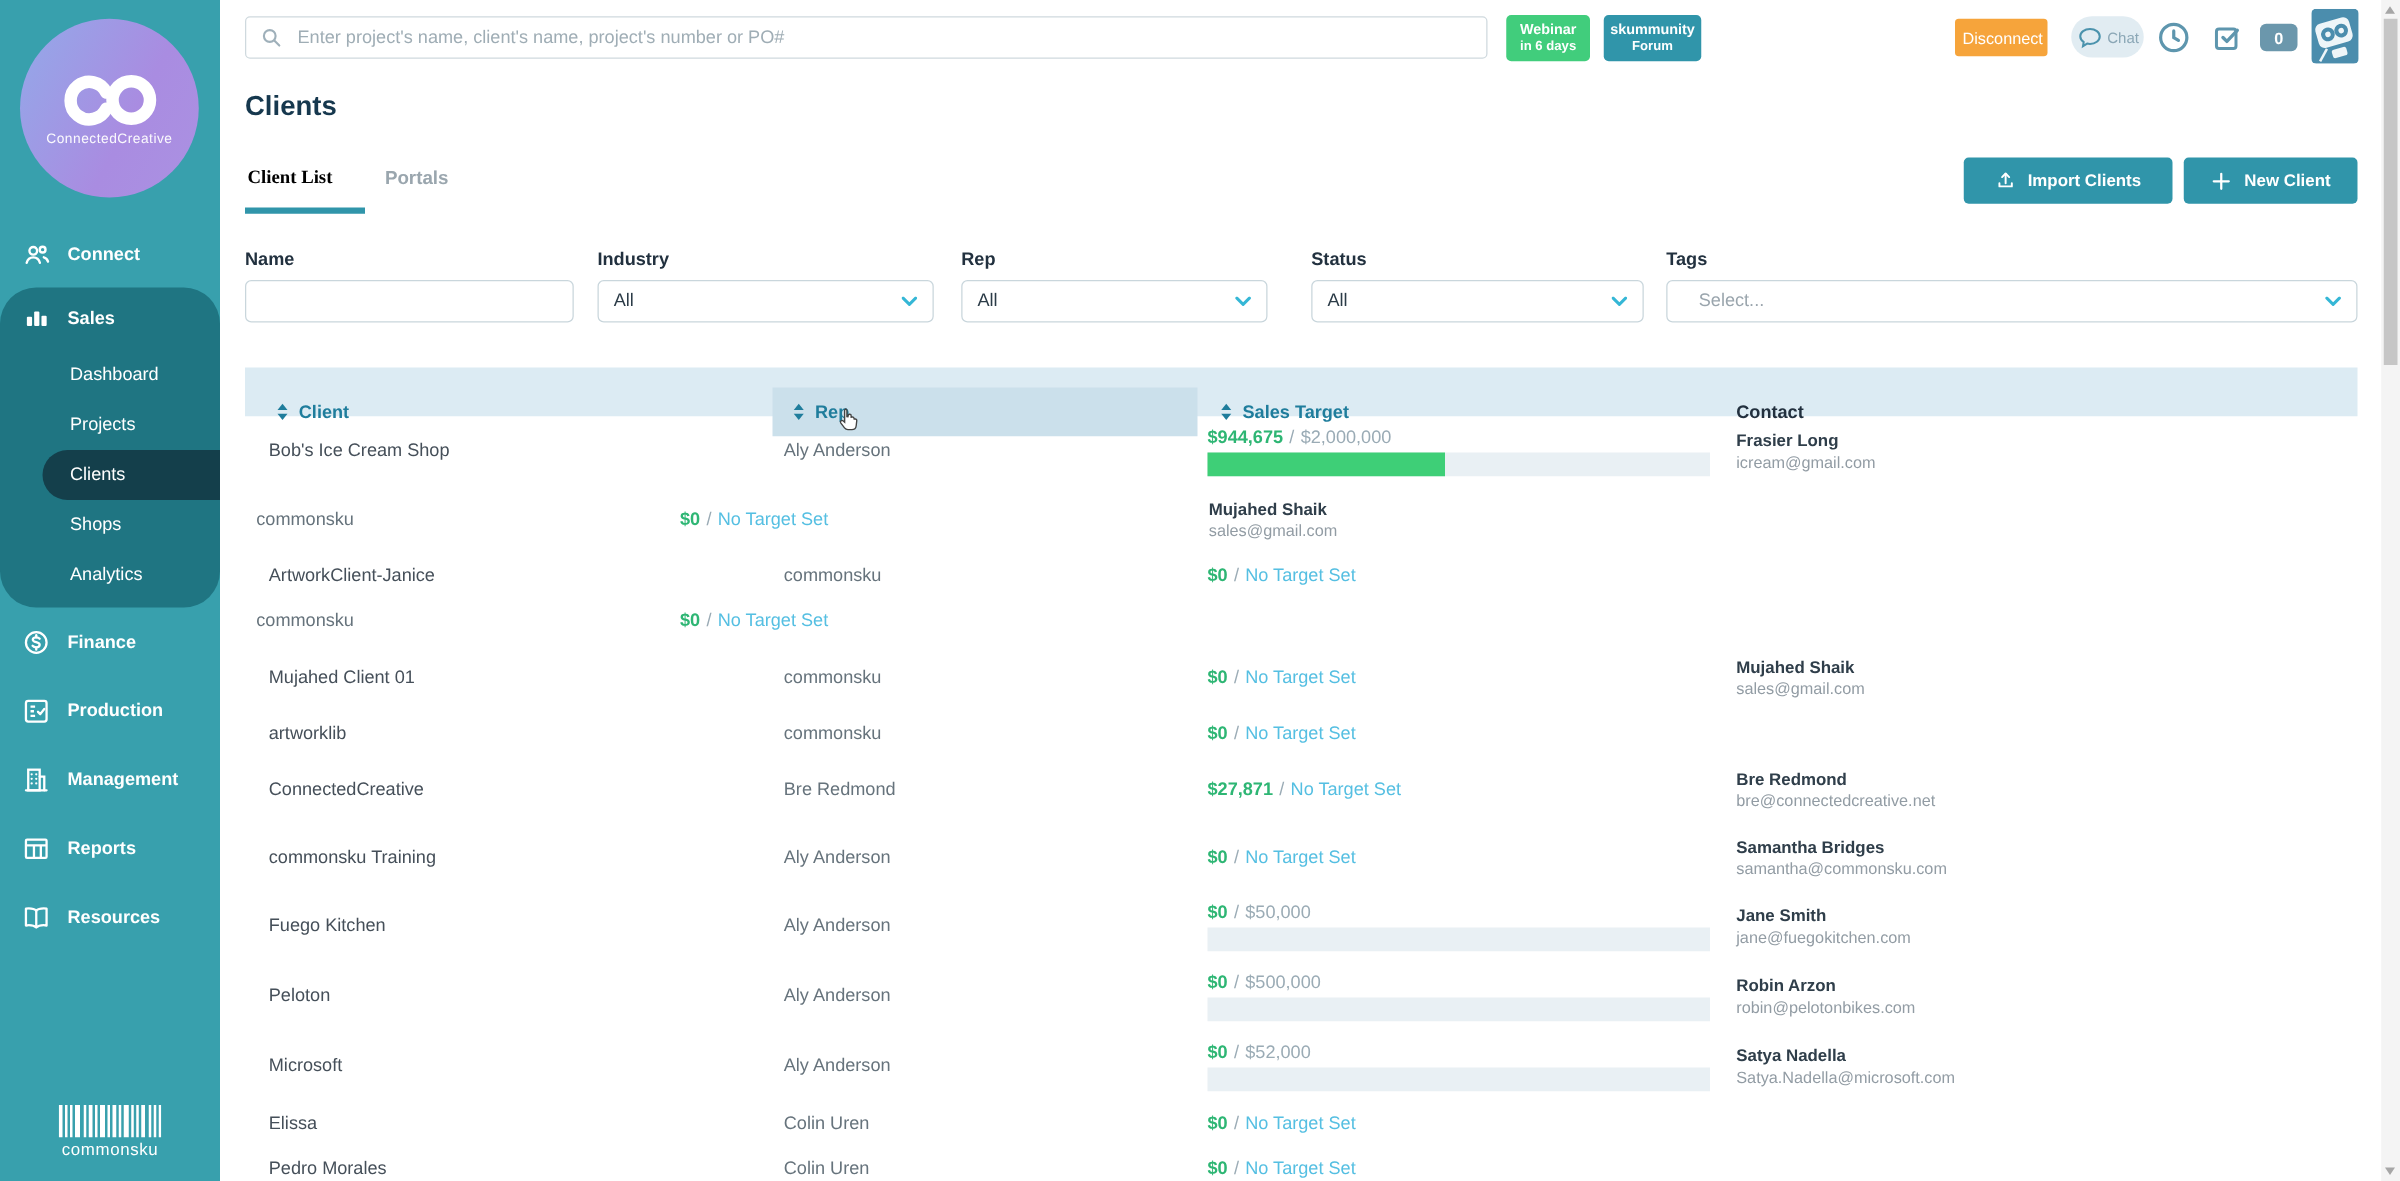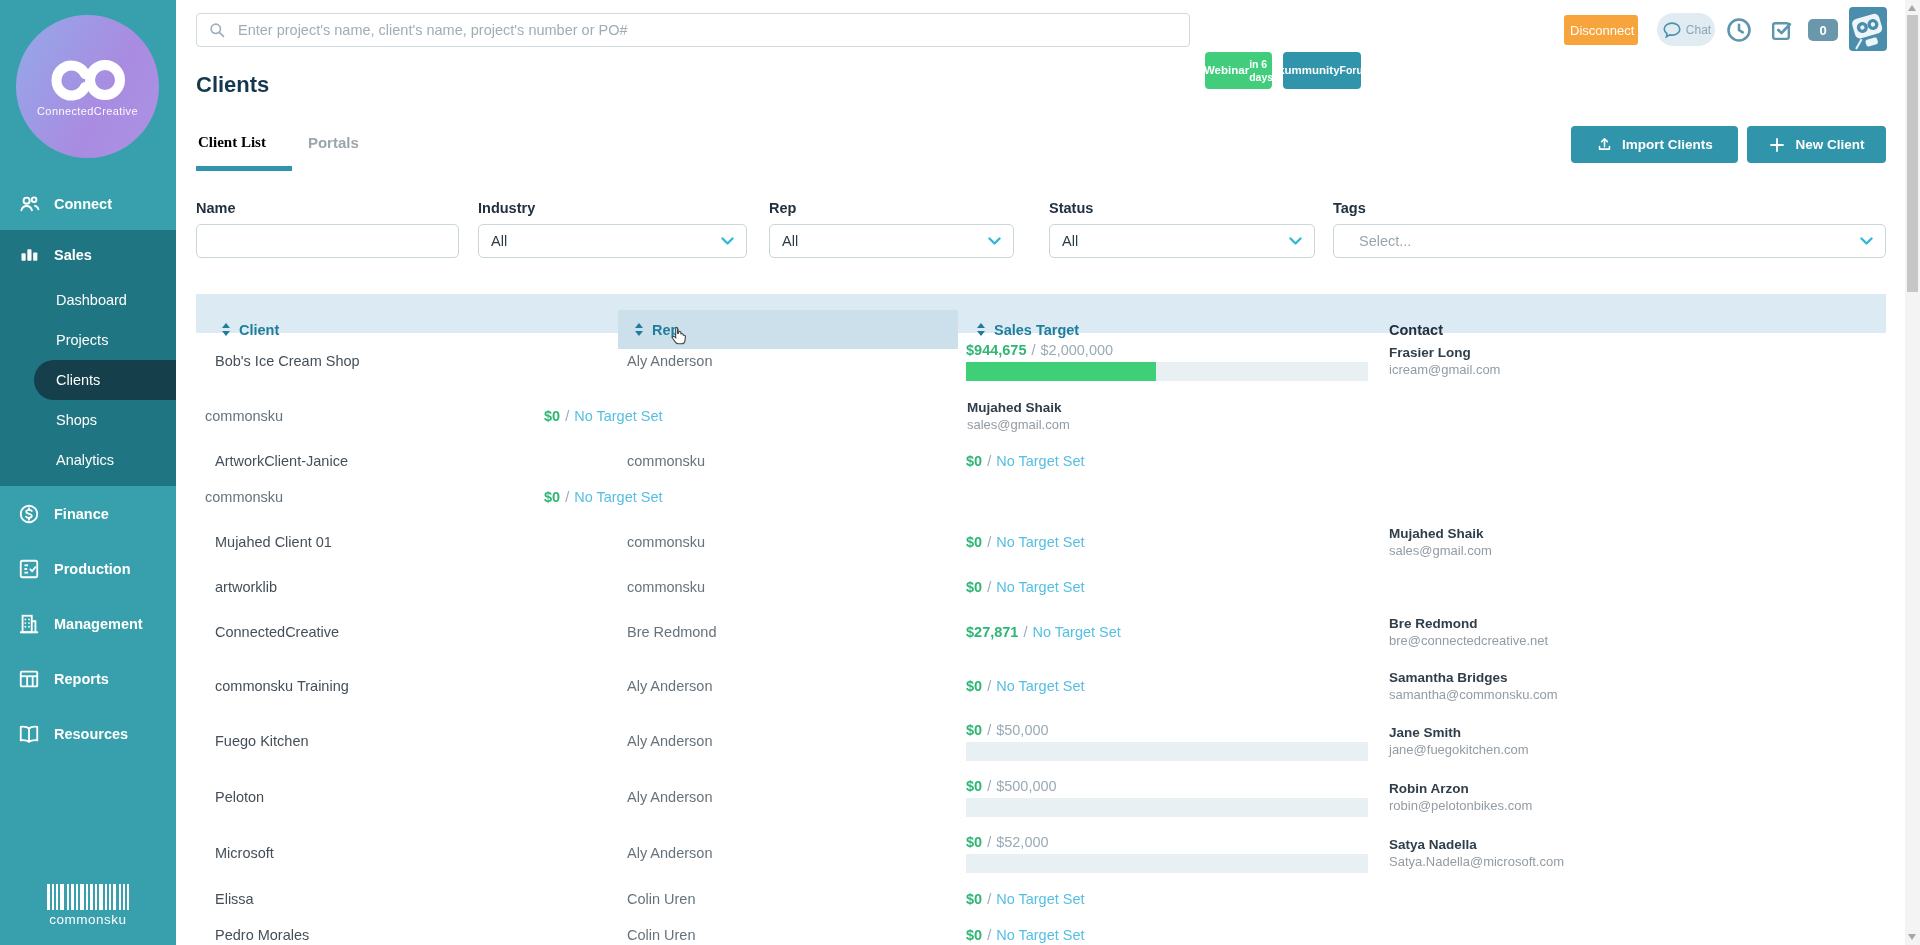--- a/index.html
+++ b/index.html
@@ -11,39 +11,39 @@
   .sidebar{position:absolute;left:0;top:0;width:176px;height:945px;background:var(--sidebar-teal);}
   .logo-circle{position:absolute;left:16px;top:15px;width:143px;height:143px;border-radius:50%;
     background:linear-gradient(118deg,#93a9e9 0%,#a98ce1 60%,#ab91e2 100%);
     display:flex;flex-direction:column;align-items:center;justify-content:center;gap:2px;}
   .logo-sub{color:#fff;font-size:11px;letter-spacing:.4px;opacity:.95;}
   .sidebar nav{position:absolute;left:0;top:178px;width:176px;}
   .nav-item{display:flex;align-items:center;gap:13px;padding-left:17px;color:#fff;
     font-weight:700;font-size:14.5px;height:55px;cursor:pointer;}
   .sidebar nav > .nav-item:first-child{height:52px;}
   .nav-icon{width:24px;display:flex;justify-content:center;}
-  .nav-section{background:var(--sidebar-section);padding:0 0 6px 0;}
+  .nav-section{background:var(--sidebar-section);padding:0 0 6px 0;border-radius:29px;}
   .nav-section .nav-item{height:50px;}
   .nav-child{height:40px;display:flex;align-items:center;padding-left:56px;color:#fff;
     font-size:14.5px;cursor:pointer;}
   .nav-child.active{background:var(--sidebar-active);border-radius:21px 0 0 21px;
     margin-left:34px;padding-left:22px;}
   .sidebar-footer{position:absolute;left:0;bottom:18px;width:176px;display:flex;
     flex-direction:column;align-items:center;gap:2px;color:#fff;}
   .sidebar-footer .wordmark{font-size:13.5px;letter-spacing:.5px;color:#fff;}
 
   
   .topbar{position:absolute;left:176px;top:0;right:0;height:62px;background:#fff;}
   .search-box{position:absolute;left:20px;top:13px;width:994px;height:34px;border:1px solid #cfd9de;
     border-radius:4px;display:flex;align-items:center;padding-left:12px;gap:10px;background:#fff;}
   .search-box input{border:none;outline:none;flex:1;font-size:14.5px;color:#3d4f5c;
     font-family:inherit;background:transparent;}
   .search-box input::placeholder{color:#9fadb5;}
-  .pill-btn{position:absolute;top:12px;border-radius:4px;color:#fff;display:flex;flex-direction:row;
-    align-items:center;justify-content:center;line-height:1.15;cursor:pointer;margin-top:40px;}
+  .pill-btn{position:absolute;top:12px;border-radius:4px;color:#fff;display:flex;flex-direction:column;
+    align-items:center;justify-content:center;line-height:1.15;cursor:pointer;}
   .btn-webinar{left:1029px;width:67px;height:37px;background:var(--webinar-green);}
   .btn-forum{left:1107px;width:78px;height:37px;background:var(--accent-teal);}
   .pill-btn .l1{font-size:11.5px;font-weight:700;}
   .pill-btn .l2{font-size:10.5px;font-weight:700;}
   .btn-disconnect{position:absolute;left:1388px;top:15px;width:74px;height:30px;background:var(--orange);
     border:none;border-radius:3px;color:#fff;font-size:13px;font-family:inherit;cursor:pointer;}
   .chat-pill{position:absolute;left:1481px;top:13px;width:58px;height:33px;background:#e1ecf2;
     border-radius:17px;display:flex;align-items:center;justify-content:center;gap:3px;cursor:pointer;}
   .chat-pill span{font-size:12px;color:#8ba7b6;}
   .top-icon{position:absolute;cursor:pointer;display:flex;align-items:center;justify-content:center;}

